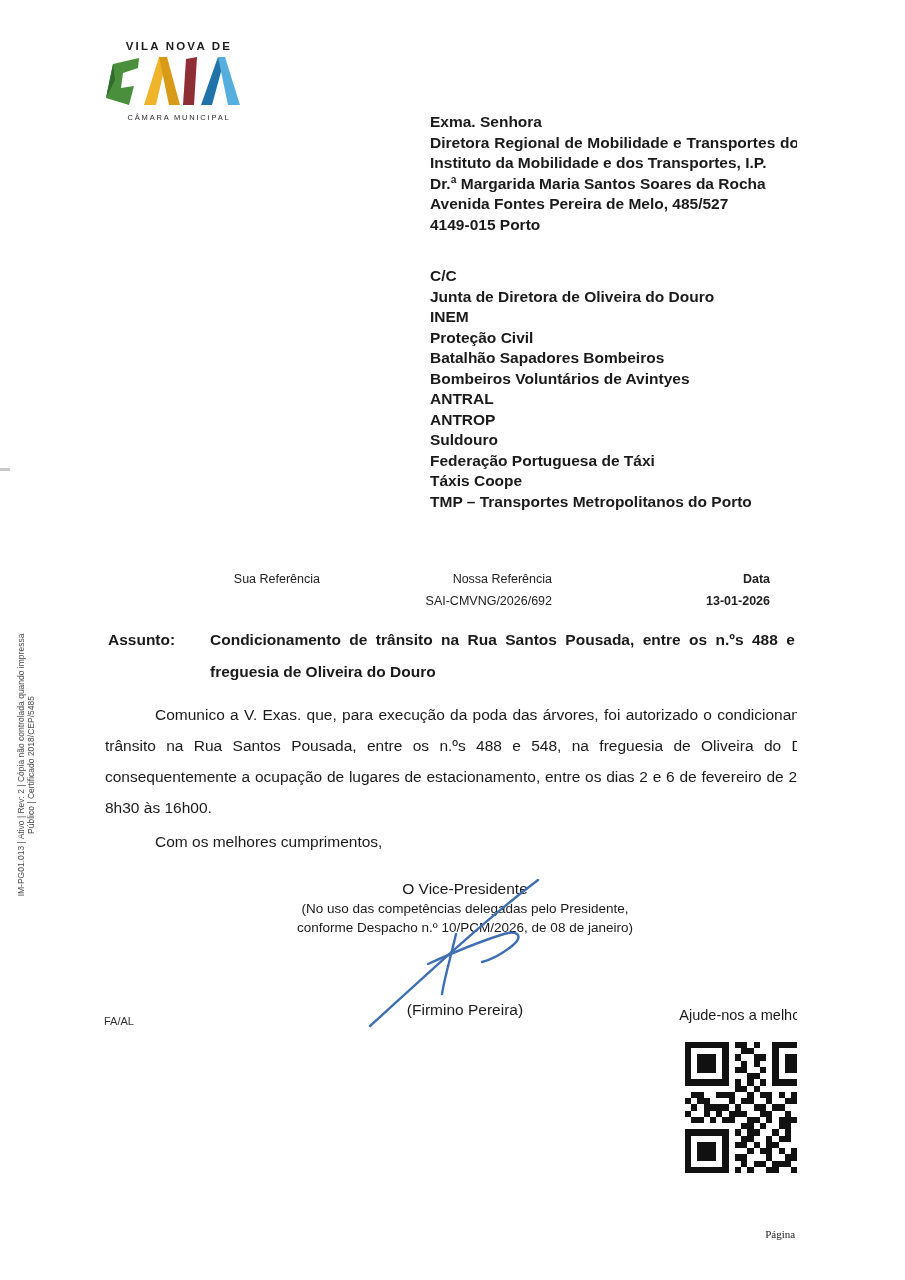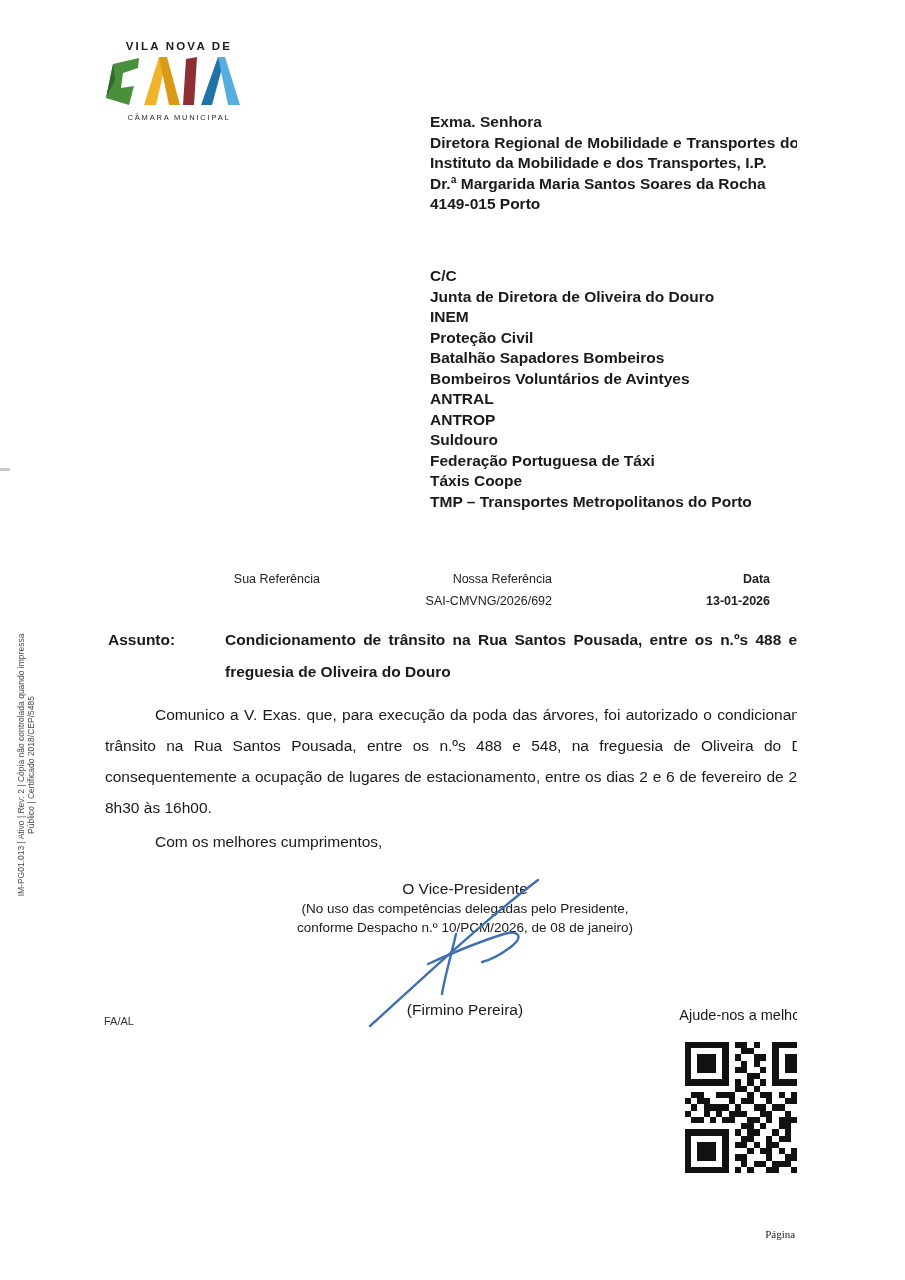--- a/index.html
+++ b/index.html
@@ -38,21 +38,21 @@
   
   .refrow { position:absolute; top:572px; left:0; width:905px; font-size:12.5px; color:#222; }
   .refcol { position:absolute; text-align:right; }
   .refcol .val { margin-top:8px; }
   .refcol-sua   { left:140px; width:180px; }
   .refcol-nossa { left:372px; width:180px; }
   .refcol-data  { left:625px; width:145px;font-weight:bold; }
 
   
   .subject { position:absolute; left:108px; top:624px; width:752px; display:flex;
-             font-weight:bold; font-size:15.5px; line-height:32px;gap:15px; }
+             font-weight:bold; font-size:15.5px; line-height:32px; }
   .subject-label { width:102px; flex:none; }
   .subject-text  { flex:1; text-align:justify; }
 
   
   .body-par {
     position:absolute; left:105px; top:699px; width:752px;
     font-size:15.5px; line-height:31px; text-align:justify; text-indent:50px;
   }
 
   .salutation { position:absolute; left:155px; top:833px; font-size:15.5px; }
@@ -107,20 +107,21 @@
       <path d="M108,69 L125,21 L132,21 L119,69 Z" fill="#1f73a8"></path>
       <path d="M125,21 L132,21 L147,69 L135,69 Z" fill="#56aede"></path>
       <text x="86" y="84" text-anchor="middle" font-size="7.5" letter-spacing="1.8" fill="#2a2a2a" font-family="Liberation Sans, sans-serif">CÂMARA MUNICIPAL</text>
     </svg>
   </div>
 
   <div class="recipient">
     <div>Exma. Senhora</div>
     <div>Diretora Regional de Mobilidade e Transportes do Norte do Instituto da Mobilidade e dos Transportes, I.P.</div>
     <div>Dr.ª Margarida Maria Santos Soares da Rocha</div>
+    <div>Avenida Fontes Pereira de Melo, 485/527</div>
     <div>4149-015 Porto</div>
   </div>
 
   <div class="cc">
     <div>C/C</div>
     <div>Junta de Diretora de Oliveira do Douro</div>
     <div>INEM</div>
     <div>Proteção Civil</div>
     <div>Batalhão Sapadores Bombeiros</div>
     <div>Bombeiros Voluntários de Avintyes</div>

